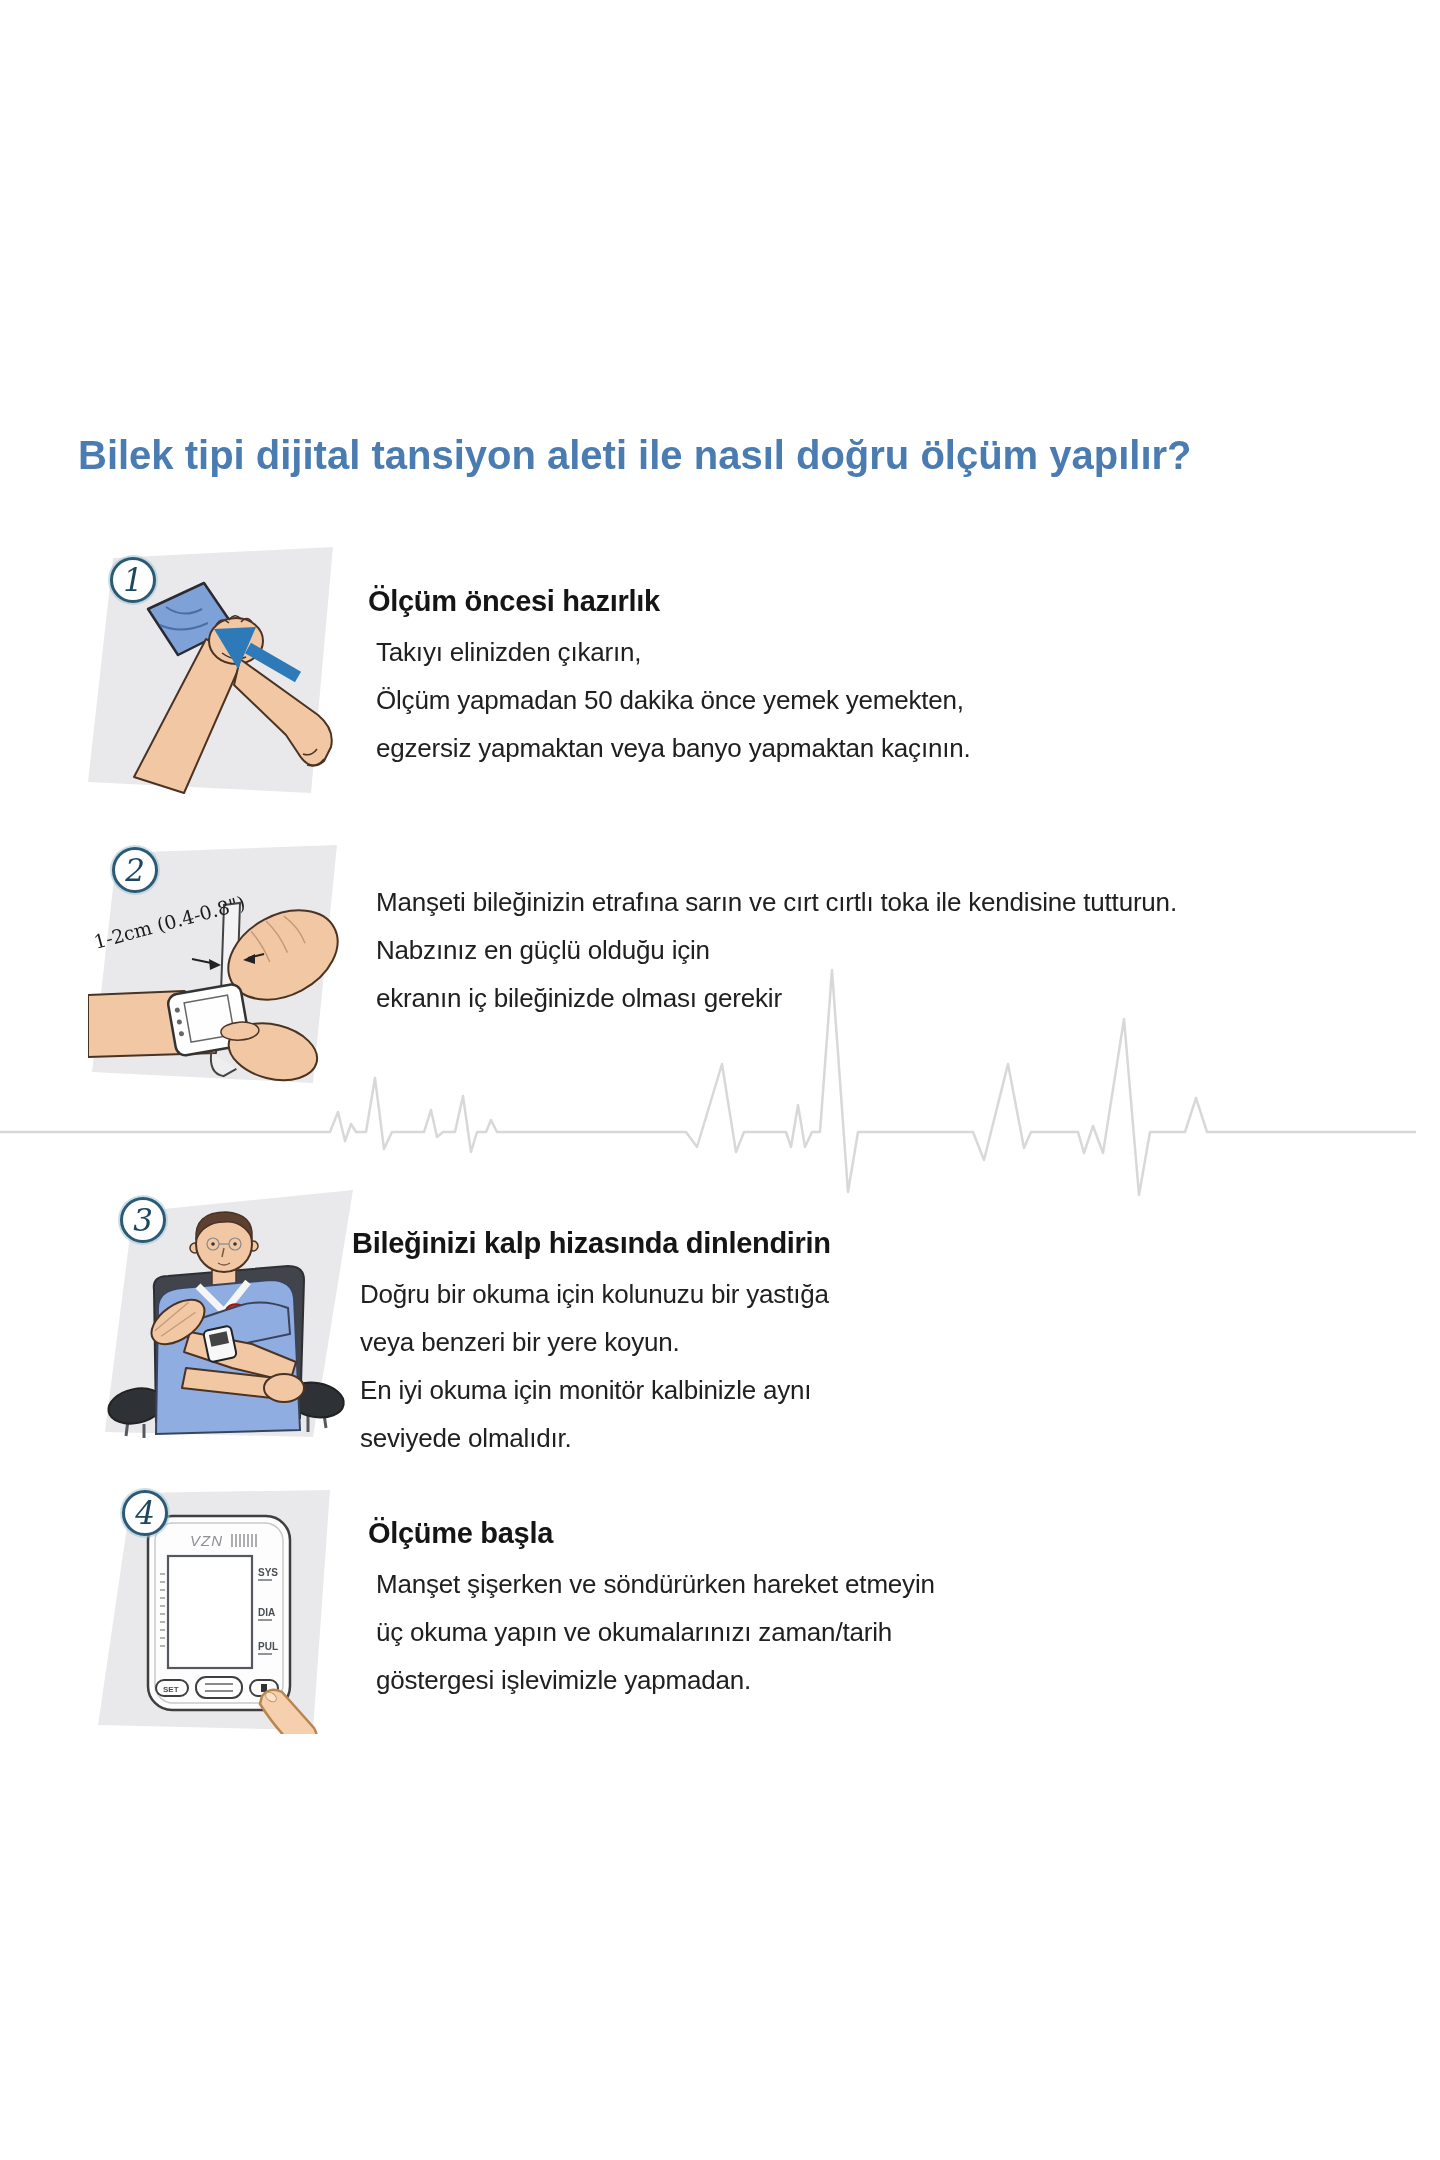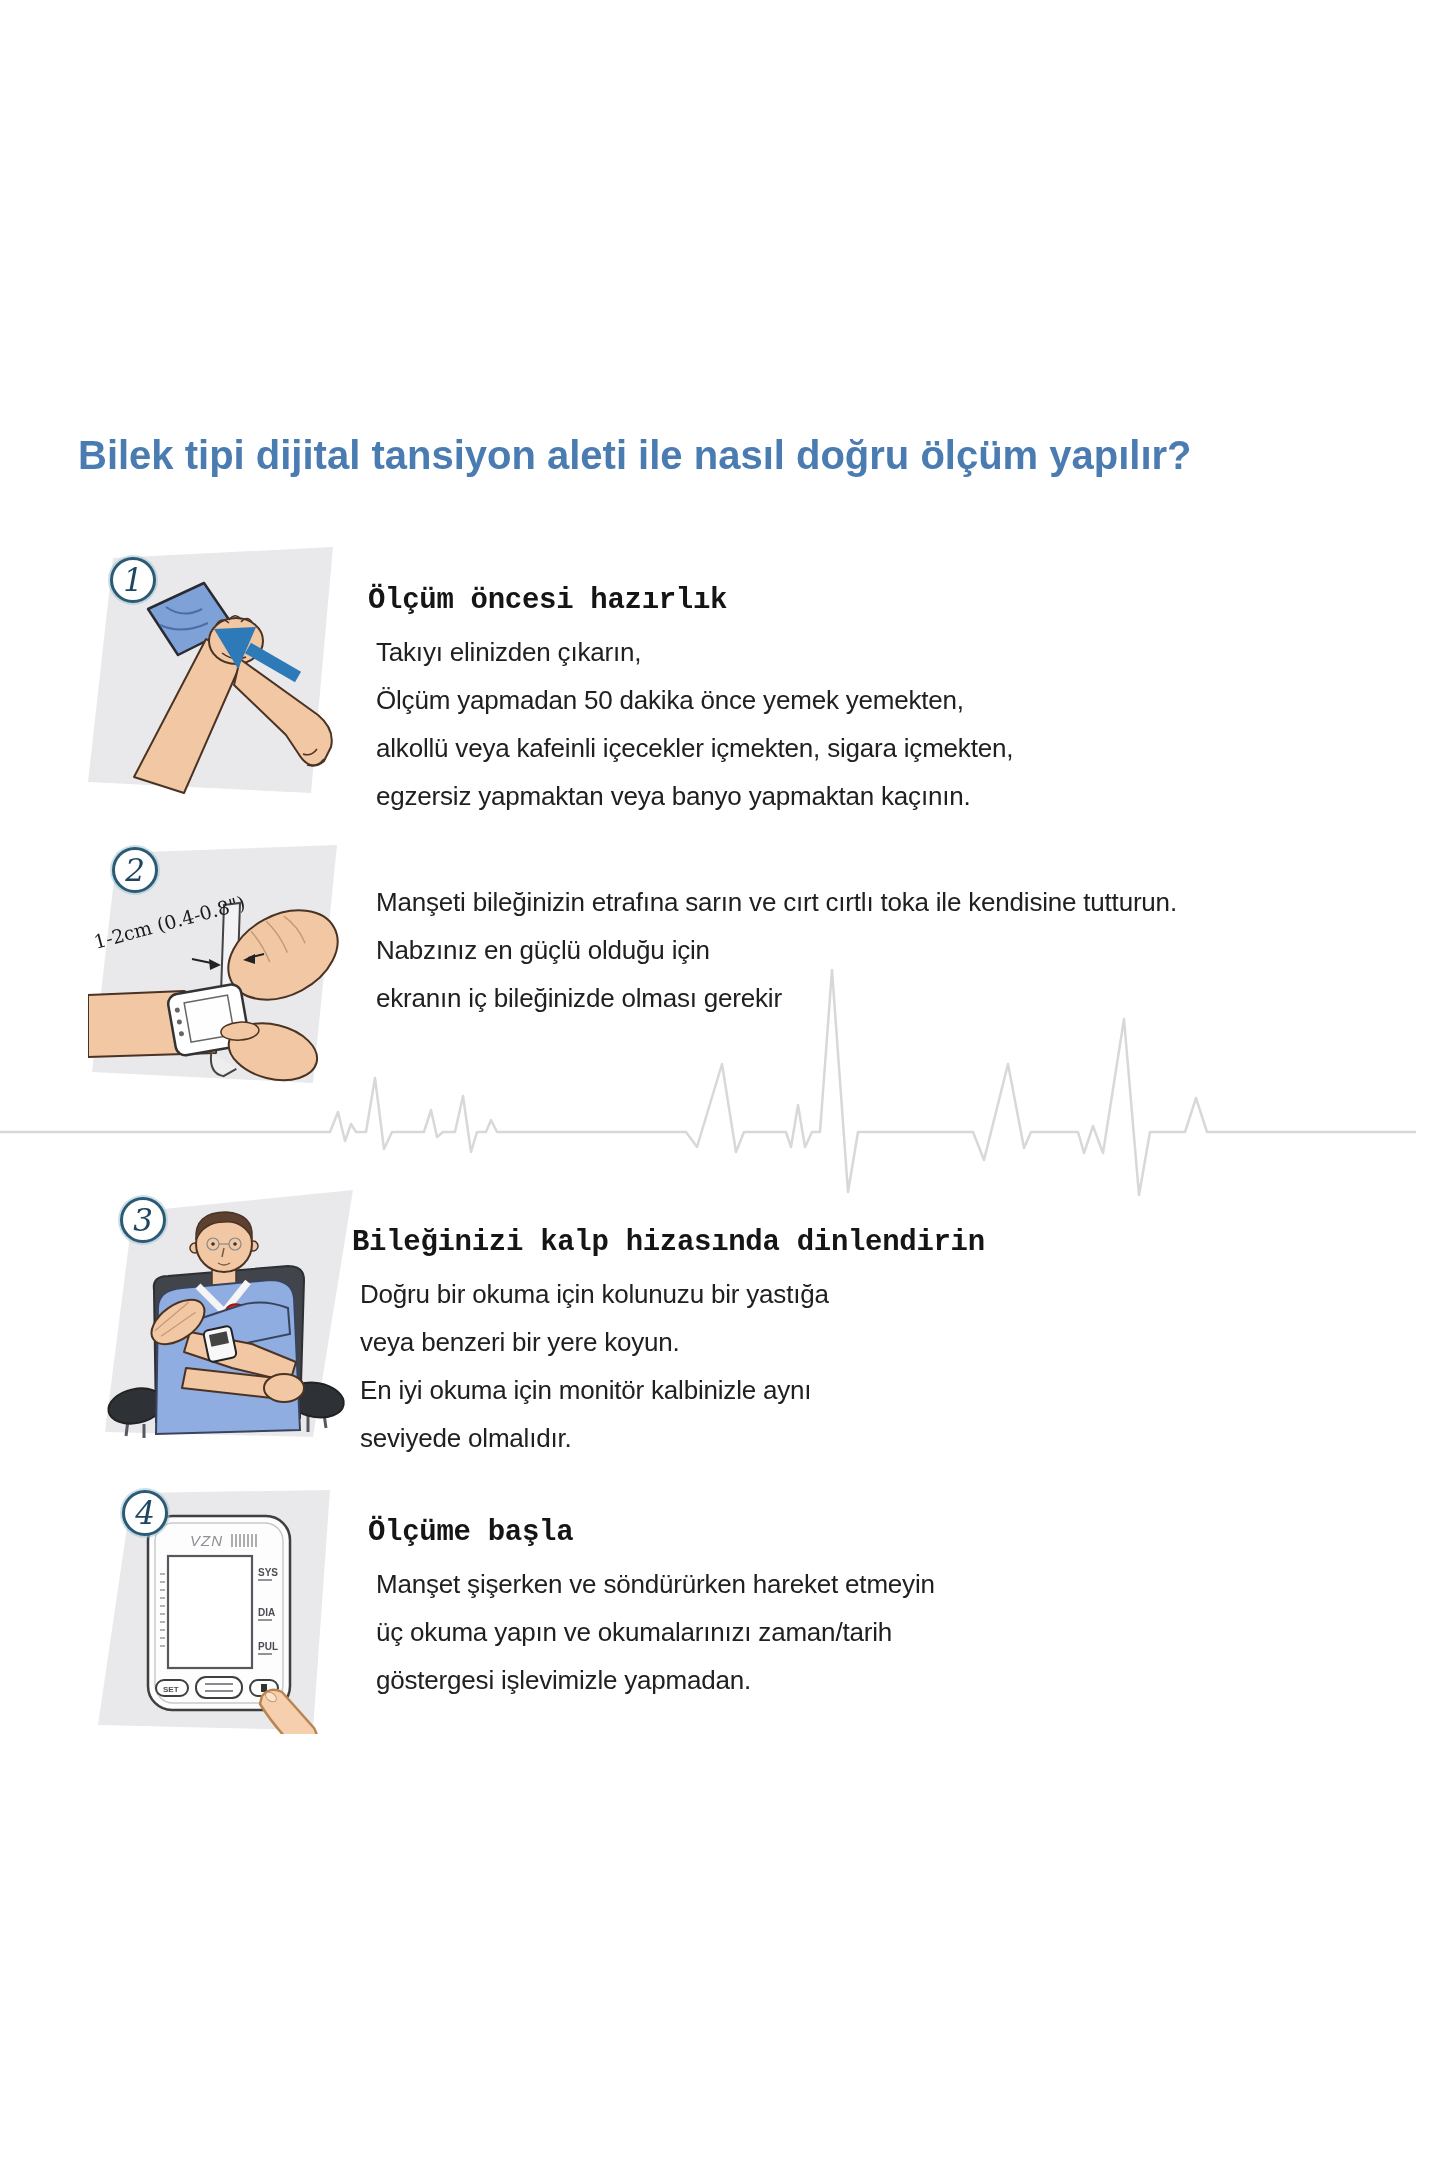--- a/index.html
+++ b/index.html
@@ -22,21 +22,21 @@
   .badge1{left:22px;top:12px;}
   .badge2{left:24px;top:4px;}
   .badge3{left:28px;top:11px;}
   .badge4{left:30px;top:0;}
   .text{position:absolute;width:1060px;}
   .text1{left:368px;top:584px;}
   .text2{left:368px;top:874px;}
   .text3{left:352px;top:1226px;}
   .text4{left:368px;top:1516px;}
   .text h2{margin:0 0 14px 0;font-size:29px;line-height:34px;font-weight:bold;
-           color:#151515;letter-spacing:-0.3px;font-family:Liberation Mono, monospace;}
+           color:#151515;letter-spacing:-0.3px;}
   .text p{margin:8px;font-size:26px;line-height:40px;color:#202020;
           letter-spacing:-0.2px;white-space:nowrap;}
 </style>
 </head>
 <body>
 
 <div class="page">
 
   <h1 class="title">Bilek tipi dijital tansiyon aleti ile nasıl doğru ölçüm yapılır?</h1>
 
@@ -77,21 +77,20 @@
       </g>
     </svg>
     <div class="badge badge1">
       <span>1</span>
     </div>
   </div>
   <div class="text text1">
     <h2>Ölçüm öncesi hazırlık</h2>
     <p>Takıyı elinizden çıkarın,</p>
     <p>Ölçüm yapmadan 50 dakika önce yemek yemekten,</p>
-    <p>alkollü veya kafeinli içecekler içmekten, sigara içmekten,</p>
     <p>egzersiz yapmaktan veya banyo yapmaktan kaçının.</p>
   </div>
 
   <div class="illus illus2">
     <svg viewBox="0 0 252 244" width="252" height="244">
       <polygon points="29,10 249,2 225,240 4,229" fill="#e9e9eb"></polygon>
 
       <polygon points="0,152 96,148 132,166 128,210 0,214" fill="#f2c7a4" stroke="#4a3323" stroke-width="2" stroke-linejoin="round"></polygon>
 
       <polygon points="136,62 152,60 149,150 133,150" fill="#f3f3f5" stroke="#444444" stroke-width="2"></polygon>

